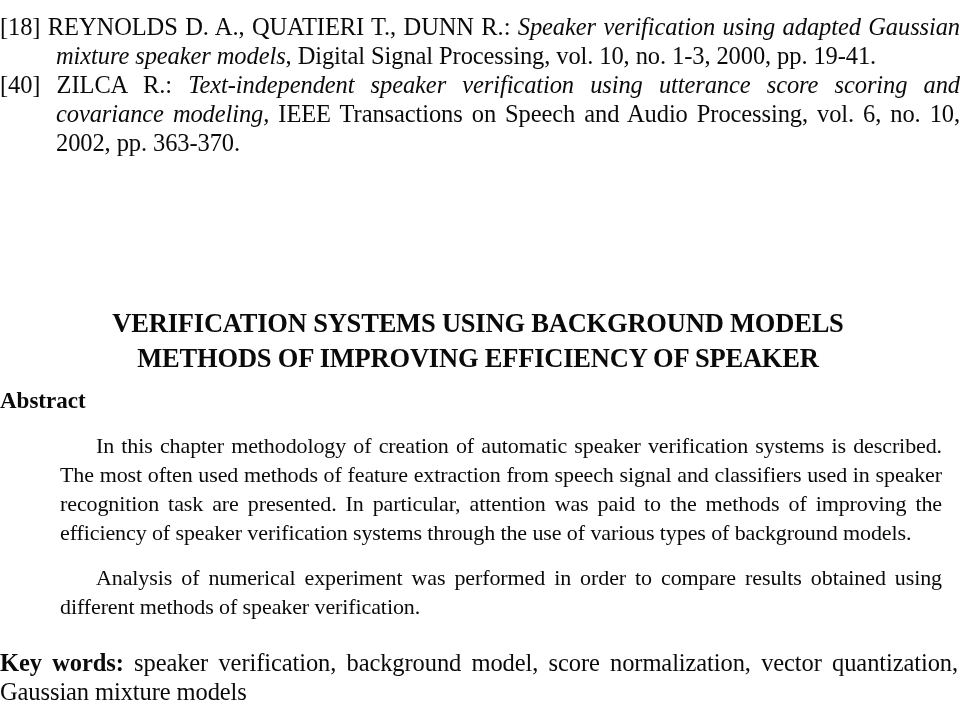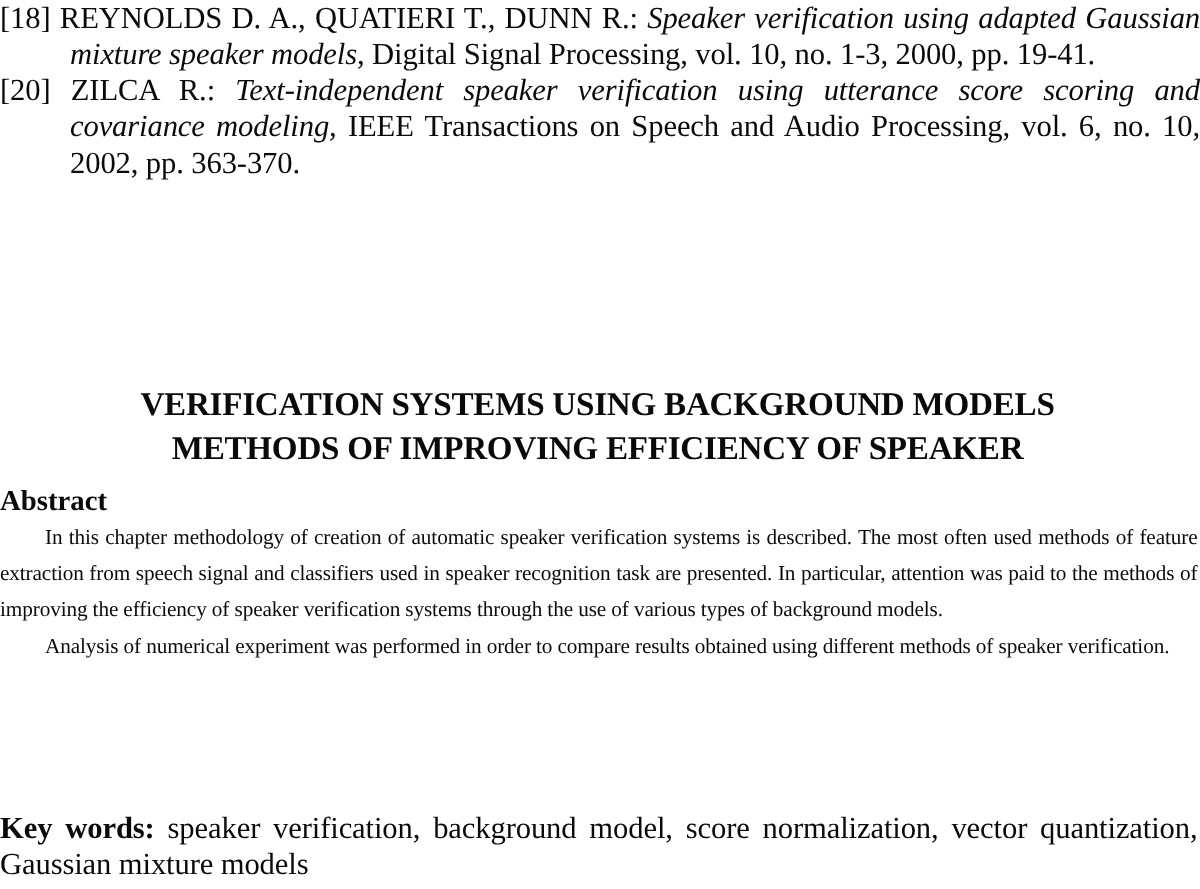--- a/index.html
+++ b/index.html
@@ -21,21 +21,21 @@
     height: 711px;
     box-sizing: border-box;
     padding: 0;
     background: #ffffff;
   }
 
   
   .references {
     position: absolute;
     left: 0px;
-    top: 0px;
+    top: 12px;
     width: 960px;
   }
   .ref-item {
     position: relative;
     padding-left: 56px;
     text-indent: -56px;
     text-align: justify;
     text-justify: inter-word;
     font-size: 24.5px;
     line-height: 29px;
@@ -74,28 +74,29 @@
     width: 958px;
   }
   .abstract-heading {
     font-weight: bold;
     font-size: 23px;
     line-height: 29px;
     margin: 0;
     text-align: left;
   }
   .abstract p {
-    margin: 0;
-    font-size: 17px;
+    margin: 16px;
+    font-size: 22px;
     line-height: 29px;
     text-align: justify;
     text-justify: inter-word;
     text-indent: 36px;
     letter-spacing: -0.1px;
     hyphens: manual;
+    padding-left: 44px;
   }
 
   
   .keywords {
     position: absolute;
     left: 0px;
     top: 648px;
     width: 958px;
     font-size: 24.5px;
     line-height: 29px;
@@ -111,21 +112,21 @@
 </head>
 <body>
 
 <div class="page">
 
   <div class="references">
 
     <p class="ref-item"><span class="num">[18]</span><span> </span><span>REYNOLDS D. A., QUATIERI T., DUNN R.:</span><span> </span><span class="ital">Speaker verification using adapted Gaussian mixture speaker models</span><span>, Digital Signal Processing, vol. 10, no. 1-3, 2000, pp. 19-41.</span></p>
 
 
-    <p class="ref-item"><span class="num">[20]</span><span> </span><span>ZILCA R.:</span><span> </span><span class="ital">Text-independent speaker verification using utterance score scoring and covariance modeling,</span><span> IEEE Transactions on Speech and Audio Processing, vol. 6, no. 10, 2002, pp. 363-370.</span></p>
+    <p class="ref-item"><span class="num">[40]</span><span> </span><span>ZILCA R.:</span><span> </span><span class="ital">Text-independent speaker verification using utterance score scoring and covariance modeling,</span><span> IEEE Transactions on Speech and Audio Processing, vol. 6, no. 10, 2002, pp. 363-370.</span></p>
 
   </div>
 
   <h1 class="doc-title">
     <span class="tline">VERIFICATION SYSTEMS USING BACKGROUND MODELS</span>
     <span class="tline">METHODS OF IMPROVING EFFICIENCY OF SPEAKER</span>
   </h1>
 
   <div class="abstract">
     <div class="abstract-heading">Abstract</div>

